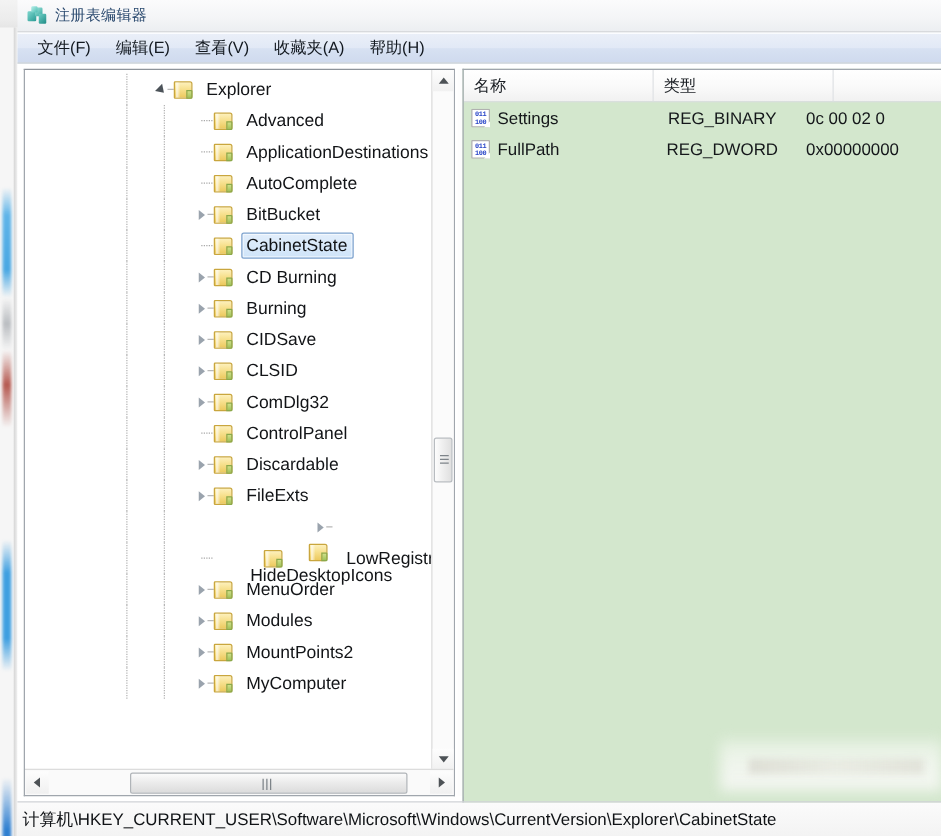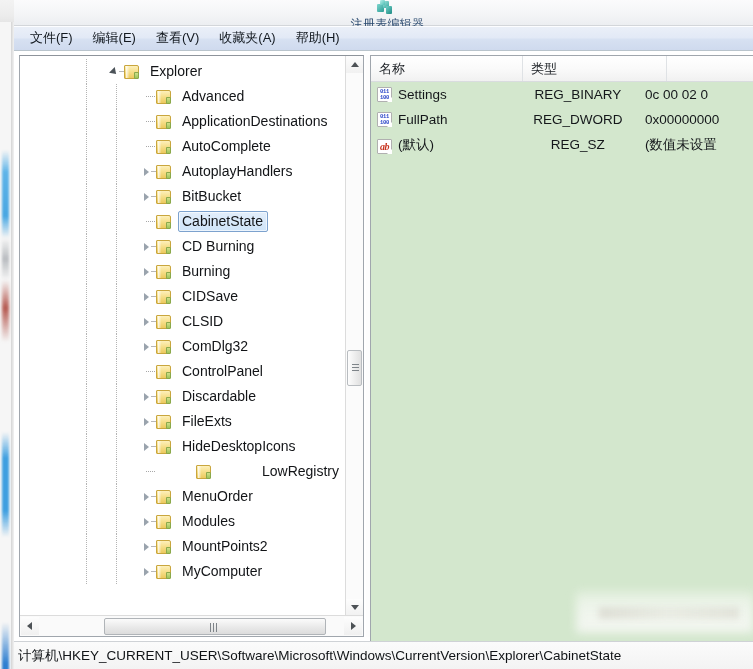--- a/index.html
+++ b/index.html
@@ -79,21 +79,20 @@
   .titlebar {
     position: absolute;
     left: 14px; top: 0;
     width: 739px; height: 26px;
     background: linear-gradient(to bottom, #fbfbfc 0%, #f4f5f7 55%, #eceef1 100%);
     border-bottom: 1px solid #d3d6da;
     display: flex;
     align-items: center;
     box-sizing: border-box;
     padding-left: 8px;
-    flex-direction: column;
   }
   .reg-icon {
     position: relative;
     width: 16px; height: 16px;
     flex: 0 0 auto;
     margin-right: 6px;
   }
   .reg-icon .blk {
     position: absolute;
     border-radius: 1px;
@@ -144,21 +143,21 @@
     left: 5px; top: 4px;
     width: 345px; height: 582px;
     background: #ffffff;
     border: 1px solid #a0a6ad;
     border-top-color: #8e949b;
     box-sizing: border-box;
     overflow: hidden;
   }
   .tree-scroll {
     position: absolute;
-    left: 0; top: 0;
+    left: 15px; top: 0;
     width: 325px; height: 560px;
     overflow: hidden;
   }
   .tree-inner {
     position: relative;
     padding-top: 3px;
   }
   .tree-row {
     position: relative;
     height: 25px;
@@ -587,33 +586,20 @@
               <span class="guide" style="left: 96px;"></span>
               <span class="guide" style="left: 66px;"></span>
               <span class="tw exp-closed">
                 <span class="dash"></span>
               </span>
               <span class="folder">
                 <span class="back"></span>
                 <span class="spine"></span>
                 <span class="tab"></span>
               </span>
-              <span class="node-label">AutoplayHandlers</span>
-            </div>
-            <div class="tree-row" style="padding-left: 120px;">
-              <span class="guide" style="left: 96px;"></span>
-              <span class="guide" style="left: 66px;"></span>
-              <span class="tw exp-closed">
-                <span class="dash"></span>
-              </span>
-              <span class="folder">
-                <span class="back"></span>
-                <span class="spine"></span>
-                <span class="tab"></span>
-              </span>
               <span class="node-label">BitBucket</span>
             </div>
             <div class="tree-row selected" style="padding-left: 120px;">
               <span class="guide" style="left: 96px;"></span>
               <span class="guide" style="left: 66px;"></span>
               <span class="tw">
                 <span class="connector"></span>
               </span>
               <span class="folder">
                 <span class="back"></span>
@@ -719,21 +705,21 @@
               <span class="tw exp-closed">
                 <span class="dash"></span>
               </span>
               <span class="folder">
                 <span class="back"></span>
                 <span class="spine"></span>
                 <span class="tab"></span>
               </span>
               <span class="node-label">FileExts</span>
             </div>
-            <div class="tree-row" style="padding-left: 120px;">
+            <div class="tree-row" style="padding-left: 120px; flex-direction: column;">
               <span class="guide" style="left: 96px;"></span>
               <span class="guide" style="left: 66px;"></span>
               <span class="tw exp-closed">
                 <span class="dash"></span>
               </span>
               <span class="folder">
                 <span class="back"></span>
                 <span class="spine"></span>
                 <span class="tab"></span>
               </span>
@@ -858,30 +844,20 @@
           <div class="list-row">
             <div class="cell cell-name">
               <span class="vicon bin">
                 <span class="glyph">011<br>100</span>
               </span>
               <span>FullPath</span>
             </div>
             <div class="cell cell-type">REG_DWORD</div>
             <div class="cell cell-data">0x00000000</div>
           </div>
-          <div class="list-row">
-            <div class="cell cell-name">
-              <span class="vicon str">
-                <span class="glyph">ab</span>
-              </span>
-              <span>(默认)</span>
-            </div>
-            <div class="cell cell-type">REG_SZ</div>
-            <div class="cell cell-data">(数值未设置</div>
-          </div>
           <div class="watermark"></div>
           <div class="watermark2"></div>
         </div>
     </div>
 
   </div>
 
   <div class="statusbar">
     <div class="status-text">计算机\HKEY_CURRENT_USER\Software\Microsoft\Windows\CurrentVersion\Explorer\CabinetState</div>
   </div>

